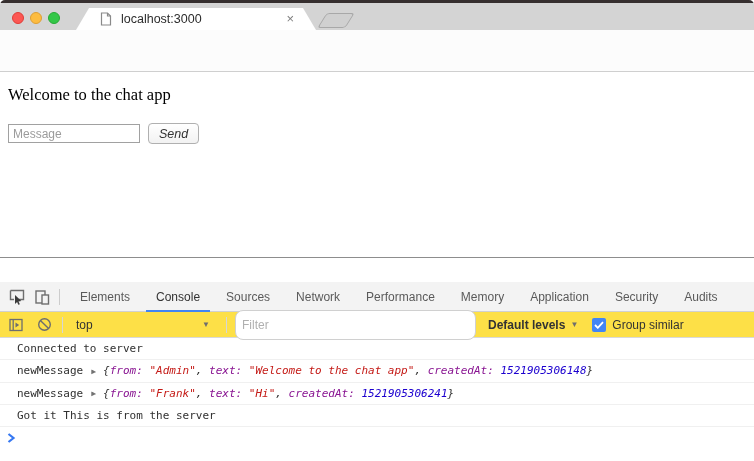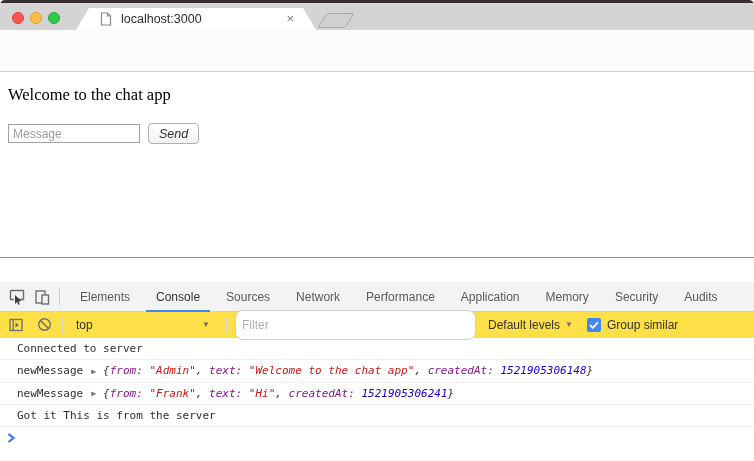--- a/index.html
+++ b/index.html
@@ -82,21 +82,21 @@
   .ct-ico2 { width:15px; height:15px; margin-left:14px; flex:0 0 auto; }
   .ct-sep { width:1px; height:16px; background:#d6d6d6; margin-left:10px; flex:0 0 auto; }
   .ctx-select { display:flex; align-items:center; width:146px; margin-left:7px; padding:0 6px; font-size:12px; color:#333; }
   .ctx-label { flex:1; }
   .dd-arrow { font-size:8px; color:#6e6e6e; }
   .filter-input {
     margin-left:8px; width:241px; height:19px; border:1px solid #d0d0d0; border-radius:8px;
     font-size:12px; padding:14px 6px; color:#333; font-family:"Liberation Sans", sans-serif;
   }
   .filter-input::placeholder { color:#b0b0b0; }
-  .levels-dd { display:flex; align-items:center; margin-left:12px; font-size:12px; color:#333; white-space:nowrap; }
+  .levels-dd { display:flex; align-items:center; margin-left:12px; font-size:12px; color:#333; white-space:nowrap;font-weight:bold; }
   .levels-dd .dd-arrow { margin-left:5px; }
   .gs-check {
     width:14px; height:14px; margin-left:14px; background:var(--accent,#4285f4);
     border-radius:2px; display:flex; align-items:center; justify-content:center; flex:0 0 auto;
   }
   .gs-label { margin-left:6px; font-size:12px; color:#333; white-space:nowrap; }
 
   .console-area { font-family:"DejaVu Sans Mono", monospace; font-size:11px; color:#303030; }
   .console-row { min-height:22px; line-height:21px; border-bottom:1px solid #f0f0f0; padding-left:17px; white-space:nowrap; }
   .console-row .msg-label { color:#303030;text-align:right; }
@@ -173,22 +173,22 @@
         <rect x="2" y="2" width="9" height="12" fill="none" stroke="#6e6e6e" stroke-width="1.4"></rect>
         <rect x="8" y="6" width="6.5" height="9" fill="#f3f3f3" stroke="#6e6e6e" stroke-width="1.4"></rect>
       </svg>
       <div class="dt-sep"></div>
       <div class="dt-tabs" id="dt-tabs">
           <div class="dt-tab">Elements</div>
           <div class="dt-tab active">Console</div>
           <div class="dt-tab">Sources</div>
           <div class="dt-tab">Network</div>
           <div class="dt-tab">Performance</div>
+          <div class="dt-tab">Memory</div>
           <div class="dt-tab">Application</div>
-          <div class="dt-tab">Memory</div>
           <div class="dt-tab">Security</div>
           <div class="dt-tab">Audits</div>
         </div>
     </div>
 
     <div class="dt-toolbar">
       <svg class="ct-ico" viewBox="0 0 14 14">
         <rect x="1" y="1.5" width="12" height="11" fill="none" stroke="#6e6e6e" stroke-width="1.3"></rect>
         <line x1="4.2" y1="1.5" x2="4.2" y2="12.5" stroke="#6e6e6e" stroke-width="1.3"></line>
         <path d="M6.5 4.5 L10.2 7 L6.5 9.5 Z" fill="#6e6e6e"></path>

